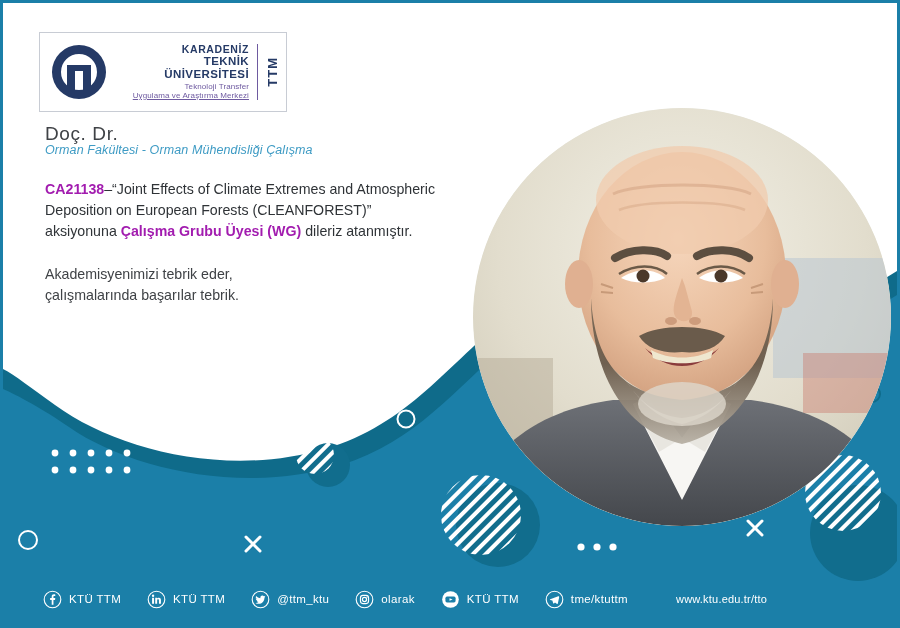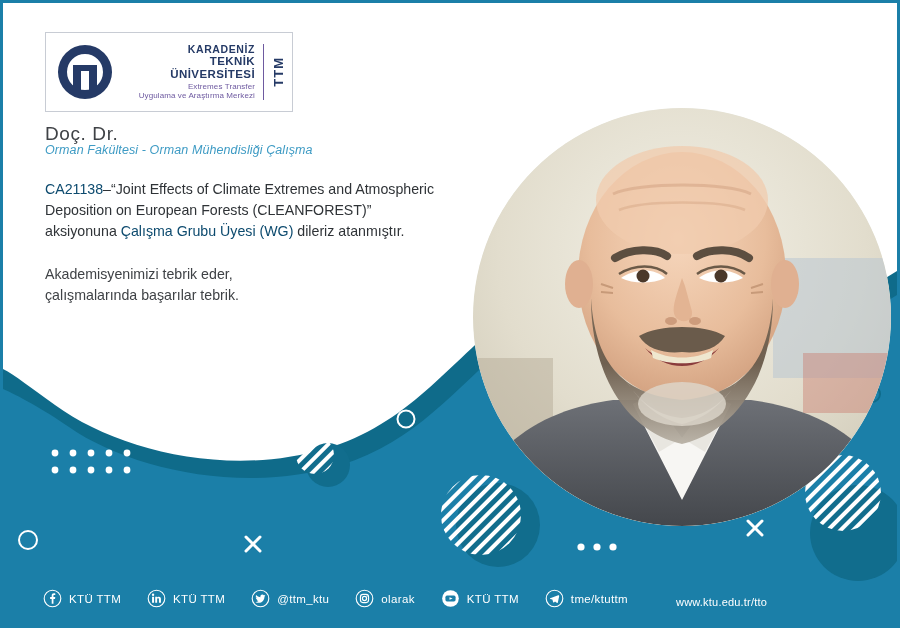--- a/index.html
+++ b/index.html
@@ -26,21 +26,21 @@
     width:418px;height:418px;
     border-radius:50%;
     overflow:hidden;
     background:#e9e9e0;
   }
   .portrait svg{display:block;width:100%;height:100%;}
 
   
   .logo-box{
     position:absolute;
-    left:42px;top:29px;
+    left:36px;top:29px;
     width:248px;height:80px;
     background:#ffffff;
     border:1px solid #c8ccd4;
     box-sizing:border-box;
     display:flex;align-items:center;
     padding:0 6px 0 8px;
   }
   .logo-mark{width:62px;height:62px;flex:0 0 62px;}
   .logo-mark svg{display:block;width:100%;height:100%;}
   .logo-text{
@@ -49,21 +49,21 @@
   .logo-l1{
     font-size:10.5px;font-weight:bold;color:#253a66;letter-spacing:.6px;
   }
   .logo-l2{
     font-size:11.5px;font-weight:bold;color:#253a66;letter-spacing:.4px;margin-left:44px;
   }
   .logo-l3{
     font-size:8px;color:#6e5aa0;margin-top:3px;letter-spacing:.1px;
   }
   .logo-l4{
-    font-size:8px;color:#6e5aa0;letter-spacing:.1px;
+    font-size:8px;color:#6e5aa0;letter-spacing:.1px;text-decoration:underline;
   }
   .logo-divider{
     width:1px;height:56px;background:#6e5aa0;margin:0 7px 0 2px;
   }
   .logo-ttm{
     writing-mode:vertical-rl;transform:rotate(180deg);
     font-size:13px;font-weight:bold;color:#253a66;letter-spacing:1px;
   }
 
   
@@ -77,29 +77,29 @@
     font-size:33px;font-weight:bold;color:#3e9bc4;
     letter-spacing:.2px;line-height:1.12;margin:2px 0 8px;
   }
   .dept{
     font-size:12.5px;font-style:italic;color:#3e9bc4;
     letter-spacing:.1px;margin-bottom:22px;
   }
   .body-text{
     font-size:14.2px;color:#2f3337;line-height:1.48;margin-bottom:22px;
   }
-  .body-text b{font-weight:normal;color:#0c4a6e;}
+  .body-text b{font-weight:bold;color:#a21caf;}
   .closing{
     font-size:14.2px;color:#3f4246;line-height:1.45;
   }
 
   
   .footer{
-    position:absolute;left:0;right:0;bottom:17px;height:52px;
-    display:flex;align-items:flex-end;
+    position:absolute;left:0;right:0;bottom:0;height:52px;
+    display:flex;align-items:center;
     padding-left:40px;
     gap:0;
   }
   .social{
     display:flex;align-items:center;gap:7px;margin-right:26px;
   }
   .social .ic{width:19px;height:19px;flex:0 0 19px;}
   .social .ic svg{display:block;width:100%;height:100%;}
   .social .lbl{
     font-size:11.5px;color:#ffffff;letter-spacing:.35px;white-space:nowrap;
@@ -286,21 +286,21 @@
         <path d="M31 4 A27 27 0 1 0 31 58 A27 27 0 1 0 31 4 Z
                  M31 13 A18 18 0 1 1 31 49 A18 18 0 1 1 31 13 Z" fill="#253a66" fill-rule="evenodd"></path>
         <rect x="19" y="27" width="8" height="26" rx="1" fill="#253a66"></rect>
         <rect x="35" y="27" width="8" height="26" rx="1" fill="#253a66"></rect>
         <rect x="19" y="24" width="24" height="6" fill="#253a66"></rect>
       </svg>
     </div>
     <div class="logo-text">
       <div class="logo-l1">KARADENİZ</div>
       <div class="logo-l2">TEKNİK ÜNİVERSİTESİ</div>
-      <div class="logo-l3">Extremes Transfer</div>
+      <div class="logo-l3">Teknoloji Transfer</div>
       <div class="logo-l4">Uygulama ve Araştırma Merkezi</div>
     </div>
     <div class="logo-divider"></div>
     <div class="logo-ttm">TTM</div>
   </div>
 
   <div class="content">
     <div class="title-pre">Doç. Dr.</div>
     <div class="dept">Orman Fakültesi - Orman Mühendisliği Çalışma</div>
 

